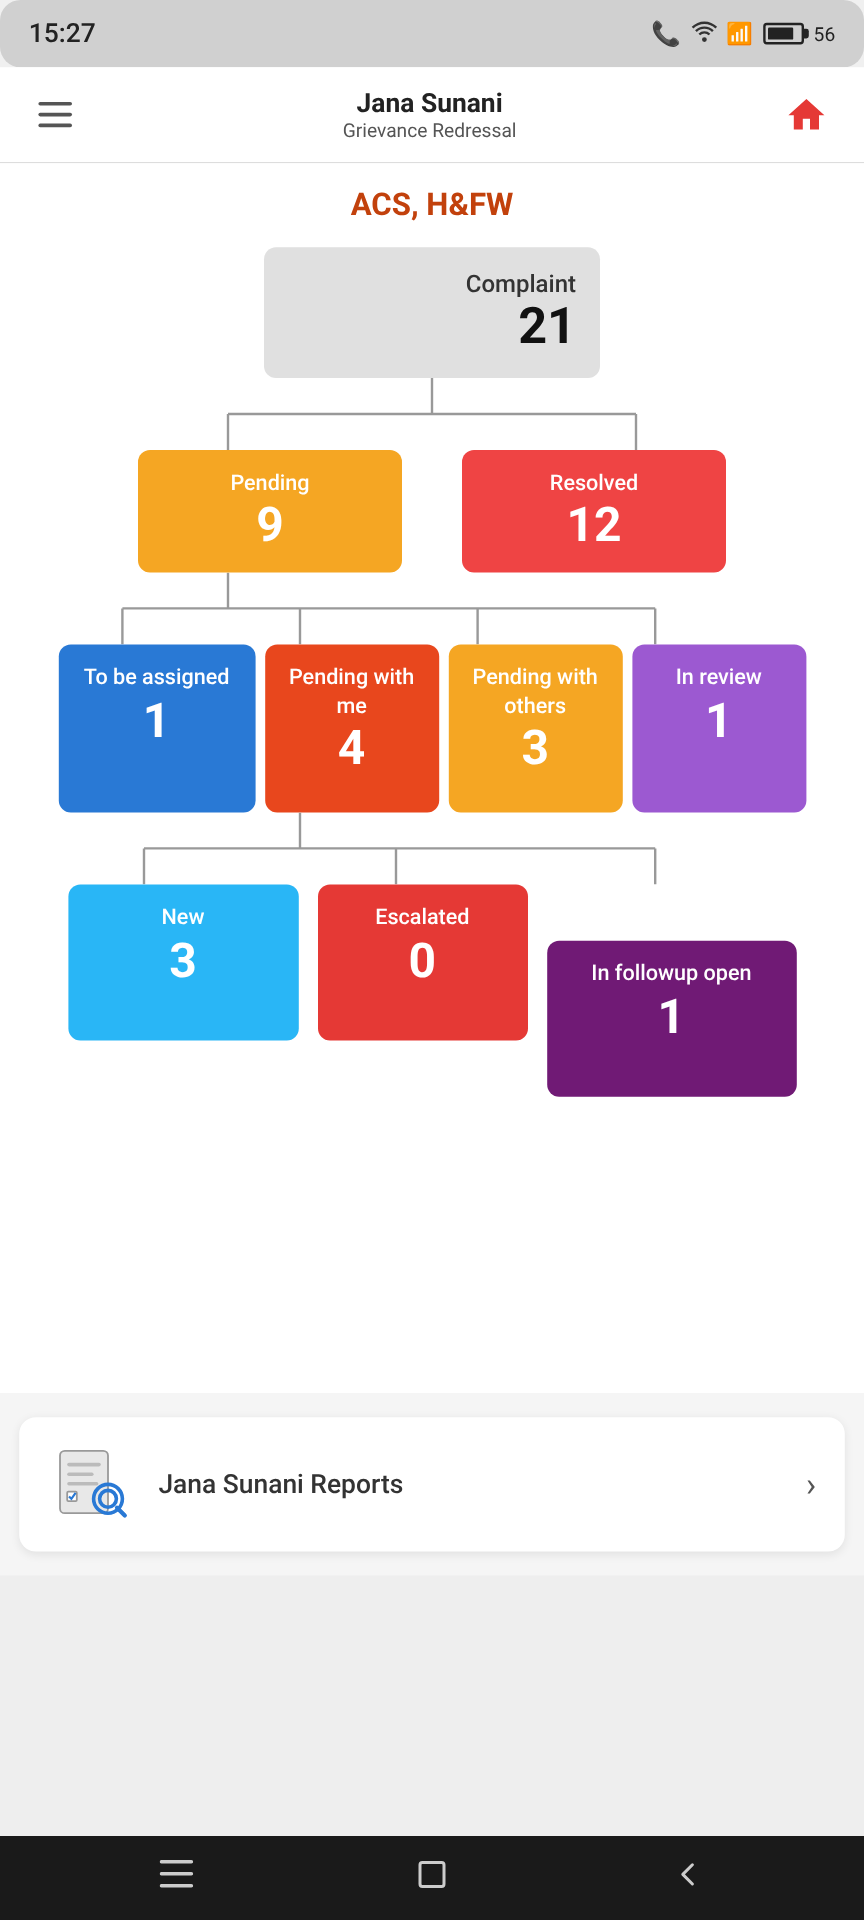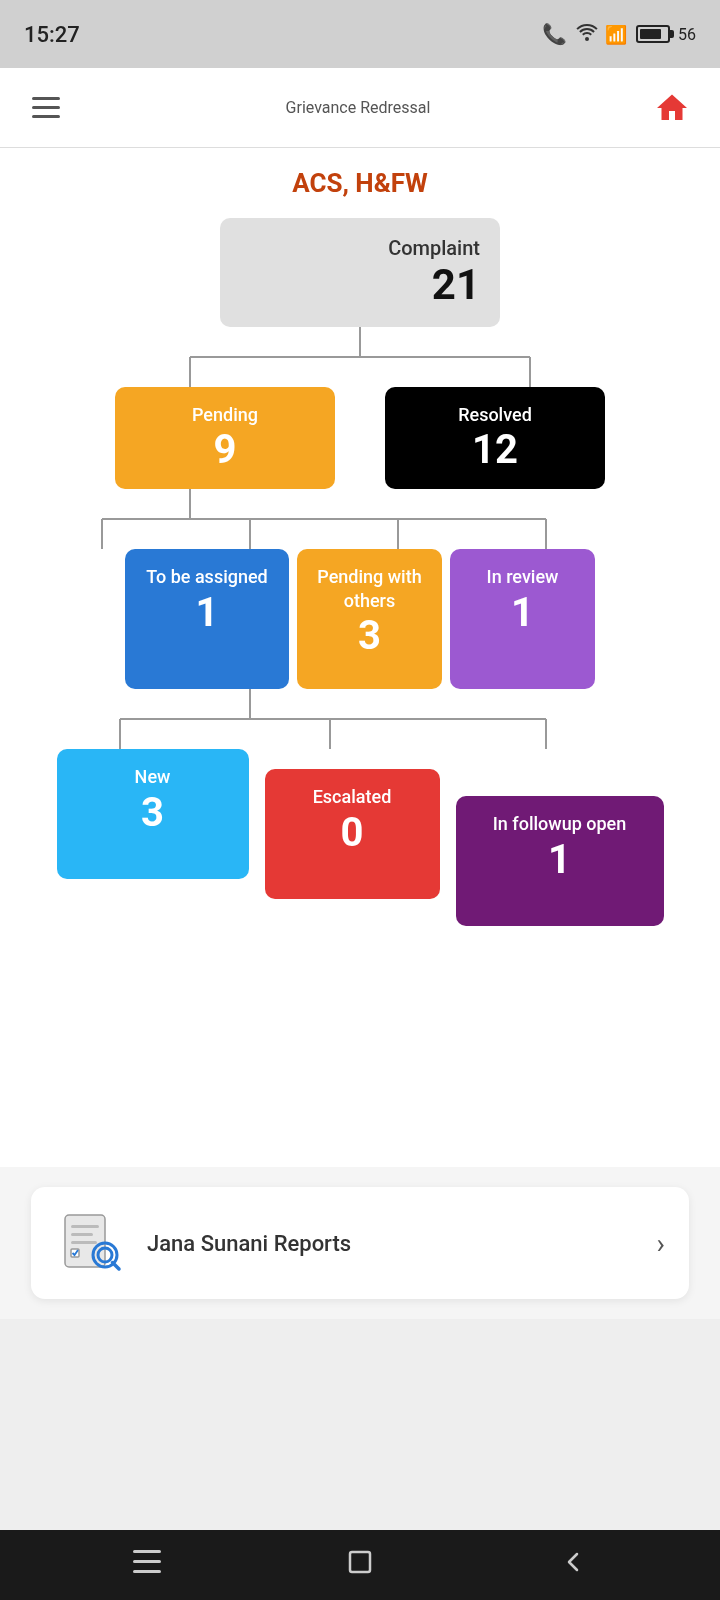--- a/index.html
+++ b/index.html
@@ -9,25 +9,26 @@
       min-height: 1600px;
       font-family: 'Roboto', Arial, sans-serif;
       background: #f0f0f0;
       display: flex;
       flex-direction: column;
     }
 
     
     .status-bar {
       background: #d0d0d0;
-      height: 68px;
+      height: 56px;
       display: flex;
       align-items: center;
       justify-content: space-between;
       padding: 0 24px;
+      border-radius: 17px;
     }
     .status-time {
       font-size: 22px;
       font-weight: 500;
       color: #222;
     }
     .status-icons {
       display: flex;
       align-items: center;
       gap: 8px;
@@ -180,21 +181,21 @@
       font-size: 40px;
       font-weight: bold;
       color: #fff;
     }
 
     .pending-box {
       background: #f5a623;
       width: 220px;
     }
     .resolved-box {
-      background: #000000;
+      background: #ef4444;
       width: 220px;
     }
     .to-be-assigned-box {
       background: #2979d5;
       width: 164px;
     }
     .pending-with-me-box {
       background: #e8471d;
       width: 145px;
     }
@@ -229,21 +230,21 @@
     .level-row {
       display: flex;
       gap: 10px;
       justify-content: center;
       align-items: flex-start;
     }
 
     
     .reports-section {
       background: #f5f5f5;
-      padding: 20px 31px;
+      padding: 20px 16px;
     }
     .reports-card {
       background: #fff;
       border-radius: 14px;
       padding: 20px 24px;
       display: flex;
       align-items: center;
       box-shadow: 0 2px 8px rgba(0,0,0,0.08);
       cursor: pointer;
     }
@@ -305,20 +306,21 @@
   </div>
 </div>
 
 <div class="header">
   <div class="hamburger">
     <span></span>
       <span></span>
       <span></span>
   </div>
   <div class="header-title">
+    <div class="app-name">Jana Sunani</div>
     <div class="app-sub">Grievance Redressal</div>
   </div>
   <div class="home-btn">
     <svg class="home-icon-svg" viewBox="0 0 24 24">
       <path d="M10 20v-6h4v6h5v-8h3L12 3 2 12h3v8z"></path>
     </svg>
   </div>
 </div>
 
 <div class="main">
@@ -366,20 +368,24 @@
       <line x1="230" y1="30" x2="230" y2="60" stroke="#999" stroke-width="2"></line>
       <line x1="378" y1="30" x2="378" y2="60" stroke="#999" stroke-width="2"></line>
       <line x1="526" y1="30" x2="526" y2="60" stroke="#999" stroke-width="2"></line>
     </svg>
 
     <div class="level-row" style="gap:8px; width:100%;">
       <div class="tree-box to-be-assigned-box" style="min-height:140px;">
         <div class="box-label">To be assigned</div>
         <div class="box-number">1</div>
       </div>
+      <div class="tree-box pending-with-me-box" style="min-height:140px;">
+        <div class="box-label">Pending with me</div>
+        <div class="box-number">4</div>
+      </div>
       <div class="tree-box pending-with-others-box" style="min-height:140px;text-align:center;">
         <div class="box-label">Pending with others</div>
         <div class="box-number">3</div>
       </div>
       <div class="tree-box in-review-box" style="min-height:140px;">
         <div class="box-label">In review</div>
         <div class="box-number">1</div>
       </div>
     </div>
 
@@ -392,21 +398,21 @@
       <line x1="100" y1="30" x2="100" y2="60" stroke="#999" stroke-width="2"></line>
       <line x1="310" y1="30" x2="310" y2="60" stroke="#999" stroke-width="2"></line>
       <line x1="526" y1="30" x2="526" y2="60" stroke="#999" stroke-width="2"></line>
     </svg>
 
     <div class="level-row" style="gap:16px; width:100%;">
       <div class="tree-box new-box" style="min-height:130px;">
         <div class="box-label">New</div>
         <div class="box-number">3</div>
       </div>
-      <div class="tree-box escalated-box" style="min-height:130px;margin-top:20px;">
+      <div class="tree-box escalated-box" style="min-height:130px;">
         <div class="box-label">Escalated</div>
         <div class="box-number">0</div>
       </div>
       <div class="tree-box followup-box" style="min-height:130px;">
         <div class="box-label">In followup open</div>
         <div class="box-number">1</div>
       </div>
     </div>
 
   </div>

